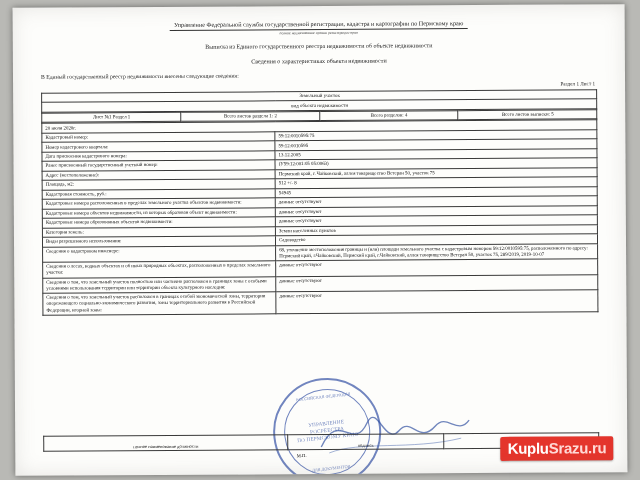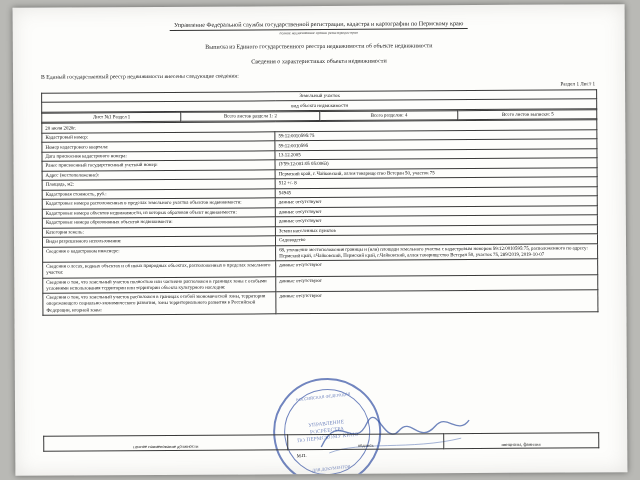--- a/index.html
+++ b/index.html
@@ -253,15 +253,16 @@
         <tr>
           <td>полное наименование должности</td>
           <td>подпись</td>
           <td>инициалы, фамилия</td>
         </tr>
       </tbody>
     </table>
   </div>
   <div class="mp">М.П.</div>
 
+  <div class="wm"><span>Kuplu</span><span class="s">Srazu.ru</span></div>
 
   <div class="edge"></div>
 </div>
 
 </body></html>

